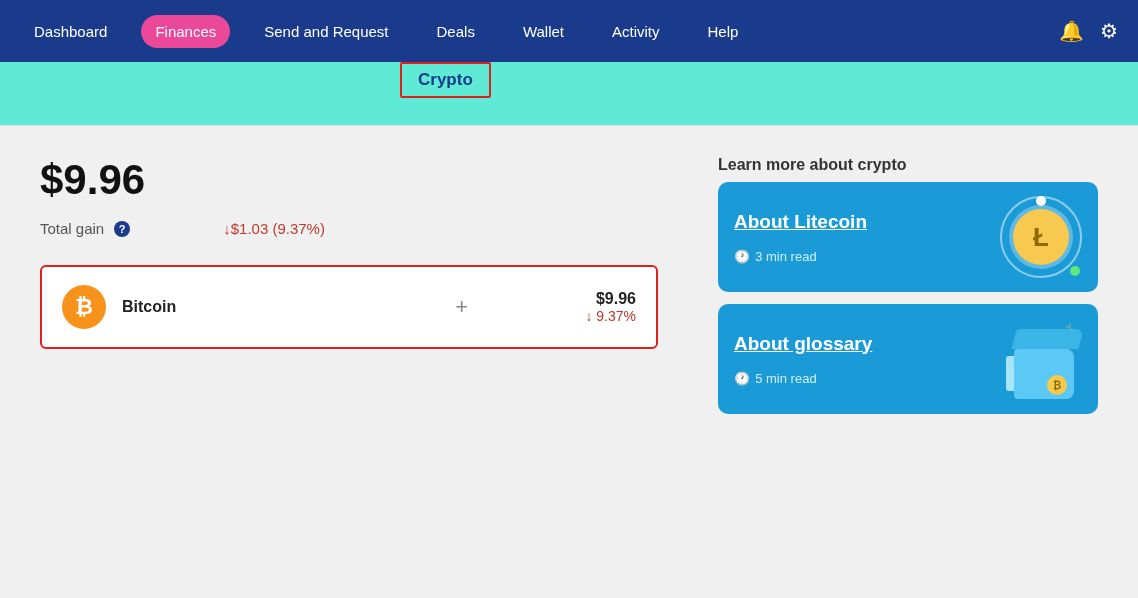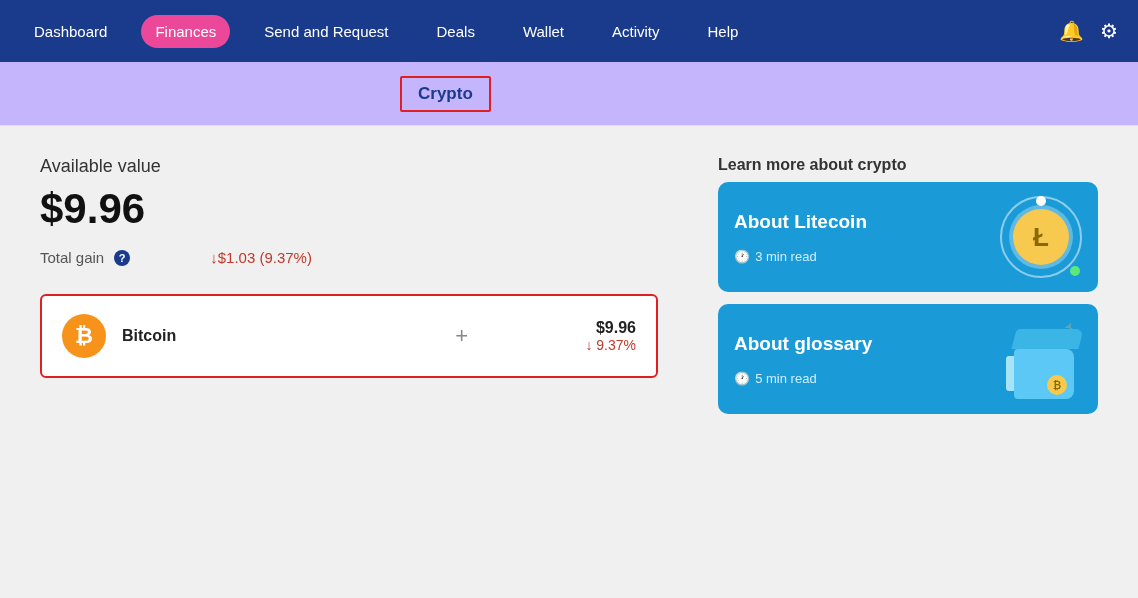--- a/index.html
+++ b/index.html
@@ -39,24 +39,24 @@
     .nav-icon-btn {
       color: #fff;
       font-size: 20px;
       cursor: pointer;
       background: none;
       border: none;
     }
 
     
     .subtabs {
-      background: #c4b5fd;
+      background: #5eead4;
       height: 64px;
       display: flex;
-      align-items: center;
+      align-items: flex-start;
       padding: 0 400px;
       gap: 24px;
       border-bottom: 1px solid #e0e0e0;
     }
     .subtab {
       font-size: 17px;
       color: #333;
       padding: 8px 18px;
       cursor: pointer;
       border-radius: 2px;
@@ -113,20 +113,21 @@
       background: #1a3a8c;
       color: #fff;
       border-radius: 50%;
       font-size: 11px;
       font-weight: bold;
       cursor: pointer;
     }
     .gain-value {
       color: #c0392b;
       font-size: 15px;
+      margin-left: 13px;
     }
 
     
     .crypto-card {
       border: 2px solid #e02020;
       border-radius: 6px;
       background: #fff;
       padding: 18px 20px;
       display: flex;
       align-items: center;
@@ -198,20 +199,21 @@
       position: relative;
     }
     .info-card-content {
       z-index: 1;
     }
     .info-card-title {
       font-size: 19px;
       font-weight: bold;
       color: #fff;
       margin-bottom: 16px;
+      text-decoration: underline;
     }
     .info-card-time {
       font-size: 13px;
       color: #d0eeff;
       display: flex;
       align-items: center;
       gap: 5px;
     }
     .clock-icon {
       font-size: 13px;
@@ -311,21 +313,20 @@
   </div>
 </nav>
 
 <div class="subtabs">
   <div class="subtab active">Crypto</div>
 </div>
 
 <div class="main">
 
   <div class="left-panel">
-    <div class="available-label">Available value</div>
     <div class="available-value">$9.96</div>
 
     <div class="gain-row">
       <div class="gain-label">
         <span>Total gain</span>
         <span class="gain-info">?</span>
       </div>
       <div class="gain-value">↓$1.03 (9.37%)</div>
     </div>
 

